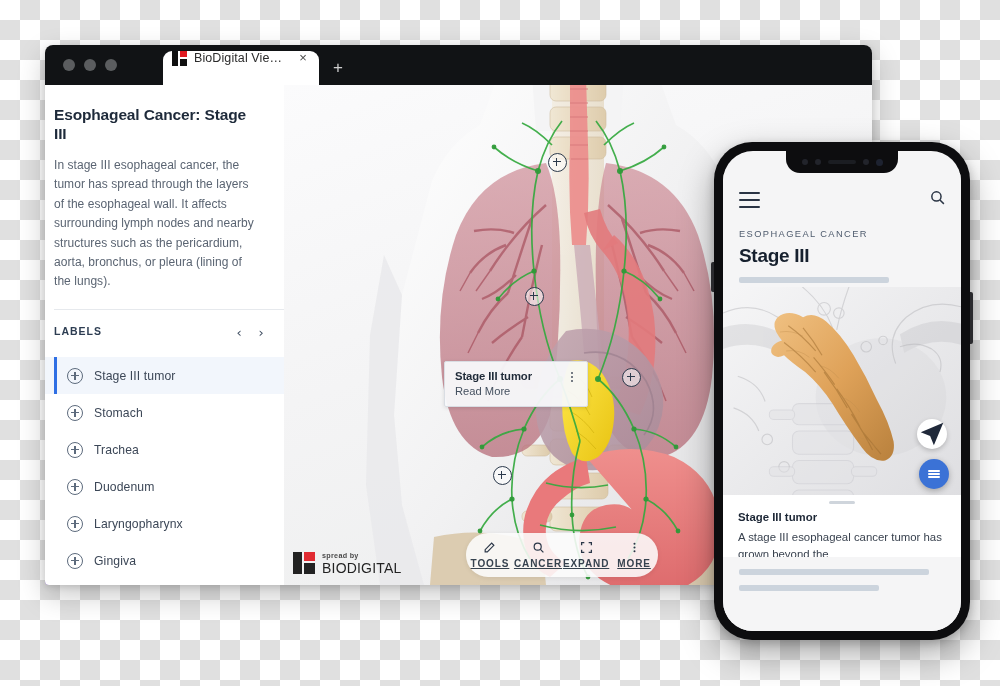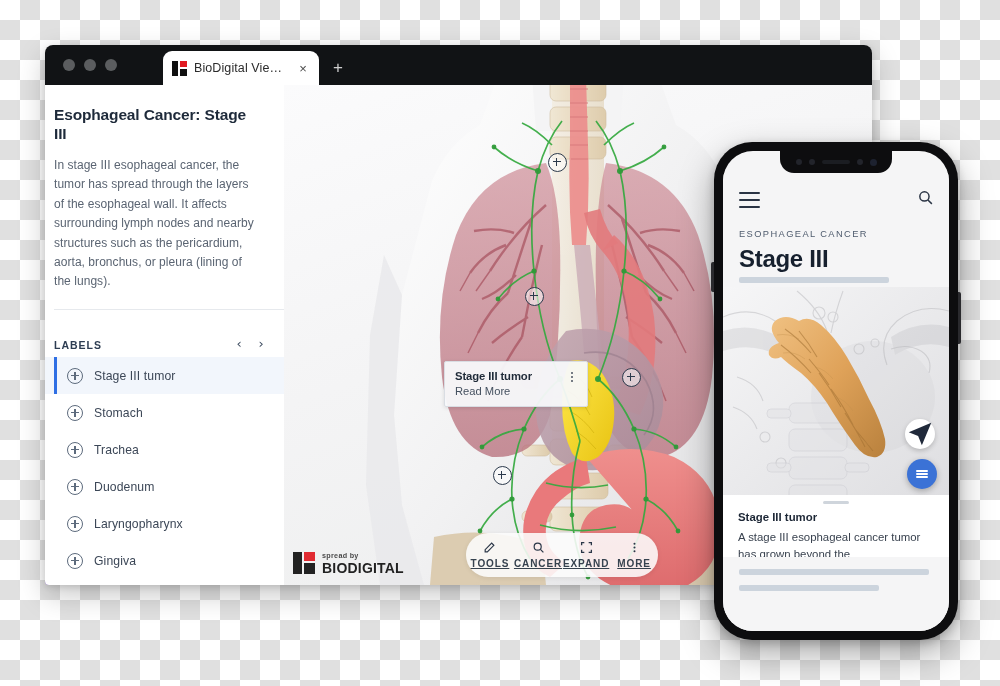--- a/index.html
+++ b/index.html
@@ -22,21 +22,21 @@
     box-shadow:0 10px 28px rgba(0,0,0,.22), 0 2px 6px rgba(0,0,0,.12);
     overflow:hidden;
   }
   .titlebar{
     position:absolute;left:0;top:0;width:100%;height:40px;background:#111315;
   }
   .dots{position:absolute;left:18px;top:14px;display:flex;gap:9px;}
   .dot{width:12px;height:12px;border-radius:50%;background:#5b5d5f;}
   .tab{
     position:absolute;left:118px;top:6px;width:156px;height:34px;
-    background:#fff;border-radius:9px 9px 0 0;display:flex;align-items:center;
+    background:#fff;border-radius:9px 9px 0 0;display:flex;align-items:flex-start;
     padding:0 9px;box-sizing:border-box;gap:7px;
   }
   .favicon{width:15px;height:15px;position:relative;flex:none;}
   .favicon i{position:absolute;display:block;}
   .fav-l{left:0;top:0;width:6px;height:15px;background:#101010;}
   .fav-tr{left:8px;top:0;width:7px;height:6px;background:#e01b22;}
   .fav-br{left:8px;top:8px;width:7px;height:7px;background:#101010;}
   .tab-title{
     font-size:12.5px;color:#2b2b2b;white-space:nowrap;overflow:hidden;
     text-overflow:ellipsis;flex:1;letter-spacing:.1px;
@@ -59,21 +59,21 @@
   }
   .side-desc{
     font-size:12px;color:#5a6472;line-height:1.62;
     padding:12px 24px 0 9px;letter-spacing:.05px;
   }
   .side-sep{
     position:absolute;left:9px;right:0;top:224px;height:1px;background:#e6e9ed;
   }
   .labels-head{
     position:absolute;left:9px;right:12px;top:240px;height:26px;
-    display:flex;align-items:flex-end;
+    display:flex;align-items:flex-start;
   }
   .labels-head .lbl{
     font-size:10.5px;font-weight:bold;letter-spacing:1px;color:#2d3d52;flex:1;
   }
   .navarrow{
     font-size:13px;color:#3b4a5e;width:22px;text-align:center;cursor:pointer;
     font-family:"DejaVu Sans",sans-serif;
   }
   .labels-list{position:absolute;left:0;right:0;top:272px;}
   .lab-item{
@@ -134,27 +134,28 @@
   .tb-lb{font-size:10px;letter-spacing:.9px;color:#36424f;font-weight:bold;text-decoration:underline;}
 
   .wm{position:absolute;left:9px;bottom:10px;display:flex;align-items:center;gap:7px;opacity:.92;}
   .wm-mark{width:22px;height:22px;position:relative;flex:none;}
   .wm-mark i{position:absolute;display:block;}
   .wm-l{left:0;top:0;width:9px;height:22px;background:#111;}
   .wm-tr{left:11px;top:0;width:11px;height:9px;background:#e01b22;}
   .wm-br{left:11px;top:11px;width:11px;height:11px;background:#111;}
   .wm-txt{line-height:1;}
   .wm-p{font-size:7.2px;font-weight:bold;color:#3a3a3a;letter-spacing:.3px;display:block;}
-  .wm-b{font-size:14px;font-weight:bold;color:#101010;letter-spacing:.2px;display:block;margin-top:2px;}
+  .wm-b{font-size:14px;font-weight:normal;color:#101010;letter-spacing:.2px;display:block;margin-top:2px;}
 
   
   .phone{
     position:absolute;left:714px;top:142px;width:244px;height:498px;
     background:#0d0d0f;border-radius:38px;
     box-shadow:0 14px 34px rgba(0,0,0,.34), 0 3px 10px rgba(0,0,0,.2);
+    padding-left:12px;
   }
   .phone-side{
     position:absolute;right:-3px;top:150px;width:3px;height:52px;
     background:#2a2a2e;border-radius:0 2px 2px 0;
   }
   .phone-side2{
     position:absolute;left:-3px;top:120px;width:3px;height:30px;
     background:#2a2a2e;border-radius:2px 0 0 2px;
   }
   .screen{
@@ -174,21 +175,21 @@
   .ph-bar{position:absolute;left:0;top:8px;right:0;height:34px;}
   .burger{position:absolute;left:16px;top:11px;width:21px;cursor:pointer;}
   .burger i{display:block;height:2px;background:#2a3444;margin-bottom:5px;border-radius:1px;}
   .burger i:last-child{margin-bottom:0;}
   .ph-search{position:absolute;right:15px;top:8px;cursor:pointer;color:#2a3444;}
   .ph-eyebrow{
     position:absolute;left:16px;top:56px;font-size:9.3px;letter-spacing:1.4px;
     color:#4e5b6d;
   }
   .ph-h1{
-    position:absolute;left:16px;top:72px;font-size:24px;font-weight:bold;
+    position:absolute;left:16px;top:72px;font-size:19px;font-weight:bold;
     color:#16202e;letter-spacing:-.3px;
   }
   .sk{position:absolute;background:#ccd4dd;border-radius:2px;height:6px;}
   .sk1{left:16px;top:104px;width:150px;}
   .sk2{left:16px;top:117px;width:95px;}
 
   .ph-3d{
     position:absolute;left:0;top:136px;right:0;height:208px;overflow:hidden;
     background:linear-gradient(150deg,#f0f0f1 0%,#e4e5e7 55%,#ededee 100%);
   }

